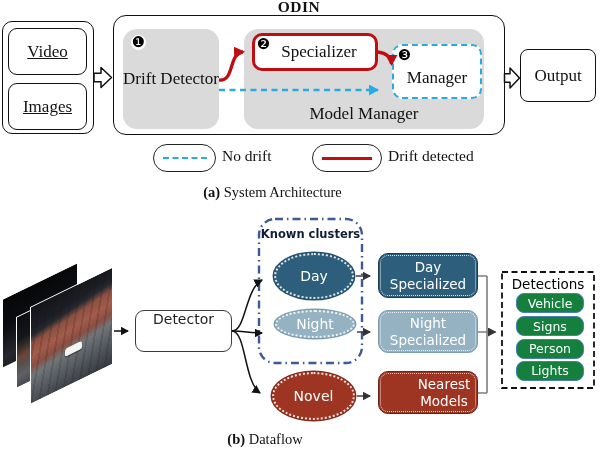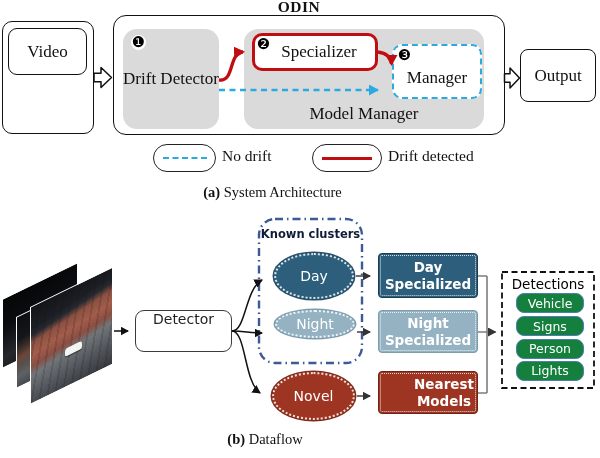--- a/index.html
+++ b/index.html
@@ -5,21 +5,21 @@
   html,body{margin:0;padding:0;background:#fff;}
   .fig{position:relative;width:600px;height:458px;background:#fff;overflow:hidden;
        font-family:"Liberation Serif",serif;color:#111;}
   .abs{position:absolute;}
   svg.overlay{position:absolute;left:0;top:0;pointer-events:none;}
 
   
   .odin-title{left:113px;top:-2px;width:372px;text-align:center;font-size:15.5px;font-weight:bold;letter-spacing:.5px;}
   .input-outer{left:2px;top:21px;width:90px;height:111px;border:1.6px solid #111;border-radius:10px;}
   .io-box{position:absolute;left:5px;width:77px;height:45px;border:1.6px solid #111;border-radius:9px;
-          display:flex;align-items:center;justify-content:center;font-size:17px;background:#fff;}
+          display:flex;align-items:center;justify-content:center;font-size:17px;background:#fff;text-decoration:underline;}
   .video-box{top:6px;}
   .images-box{top:61px;}
   .odin-container{left:113px;top:15px;width:390px;height:118px;border:1.7px solid #111;border-radius:13px;background:#fff;}
   .gray-box{position:absolute;background:#dadada;border-radius:14px;}
   .drift-box{left:9px;top:13px;width:96px;height:100px;display:flex;align-items:center;justify-content:center;
              text-align:center;font-size:17px;line-height:1.2;}
   .mm-box{left:130px;top:13px;width:240px;height:100px;}
   .mm-label{position:absolute;left:0;bottom:5px;width:100%;text-align:center;font-size:17px;}
   .badge{position:absolute;width:15px;height:15px;line-height:15px;font-size:15px;text-align:center;
          background:#fff;border-radius:50%;color:#000;font-family:"DejaVu Sans",sans-serif;}
@@ -59,40 +59,43 @@
   .car{position:absolute;left:42%;top:60%;width:17px;height:8px;background:#f4f4f2;border-radius:3px 3px 2px 2px;
        box-shadow:0 1px 1px rgba(0,0,0,.6);}
   .detector-box{left:135px;top:310px;width:95px;height:40px;background:#fff;border:1.7px solid #3a3a3a;border-radius:9px;
                 display:flex;align-items:flex-start;justify-content:center;font-size:14px;color:#222;z-index:2;}
   .kc-label{left:259px;top:227px;width:103px;text-align:center;font-size:11.5px;font-weight:bold;color:#101c38;z-index:2;}
   .ellipse{position:absolute;border-radius:50%;display:flex;align-items:center;justify-content:center;
            color:#fff;font-size:14px;z-index:2;border:2.5px dotted rgba(255,255,255,.85);box-sizing:border-box;}
   .el-day{left:274px;top:253px;width:80px;height:46px;background:#2d5f7c;box-shadow:0 0 0 1.5px #24506b;}
   .el-night{left:275px;top:310px;width:80px;height:28px;background:#94b2c2;box-shadow:0 0 0 1.5px #7b9dae;}
   .el-novel{left:272px;top:372px;width:83px;height:48px;background:#9e3522;box-shadow:0 0 0 1.5px #822a1a;}
-  .model-box{position:absolute;left:378px;width:100px;border-radius:4px;display:flex;align-items:center;justify-content:center;
+  .model-box{position:absolute;left:378px;width:100px;border-radius:10px;display:flex;align-items:center;justify-content:center;
              text-align:center;color:#fff;font-size:13.5px;line-height:1.25;z-index:2;box-sizing:border-box;
-             outline:1.5px dotted rgba(255,255,255,.8);outline-offset:-3px;font-weight:bold;}
+             outline:1.5px dotted rgba(255,255,255,.8);outline-offset:-3px;}
   .mb-day{top:253px;height:45px;background:#2d5f7c;border:1.5px solid #1d3d54;}
   .mb-night{top:310px;height:43px;background:#94b2c2;border:1.5px solid #7b9dae;}
   .mb-novel{top:371px;height:43px;background:#9e3522;border:1.5px solid #6f2416;padding-left:32px;}
   .det-title{left:502px;top:276px;width:92px;text-align:center;font-size:13.5px;color:#000;z-index:2;}
   .det-pill{position:absolute;left:516px;width:66px;height:18px;background:#15803d;border:1.6px solid #4d7eb8;border-radius:8px;
             color:#fff;font-size:12.5px;display:flex;align-items:center;justify-content:center;z-index:2;box-sizing:content-box;}
 </style>
 </head>
 <body>
 
 <div class="fig">
 
   <div class="abs odin-title">ODIN</div>
 
   <div class="abs input-outer">
     <div class="io-box video-box">
       <span>Video</span>
+    </div>
+    <div class="io-box images-box">
+      <span>Images</span>
     </div>
   </div>
 
   <div class="abs odin-container">
     <div class="gray-box drift-box">
       <span class="badge b1">❶</span>
       <span>Drift Detector</span>
     </div>
     <div class="gray-box mm-box">
       <div class="mm-label">Model Manager</div>

